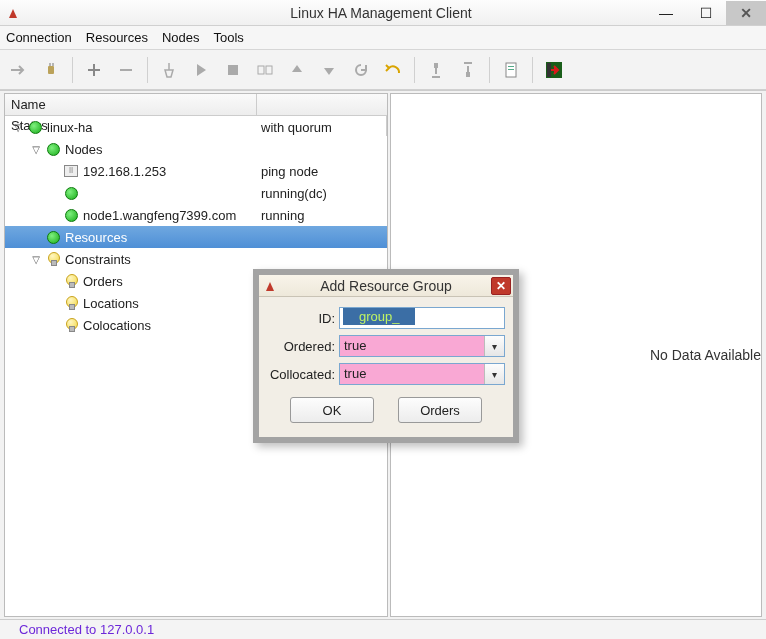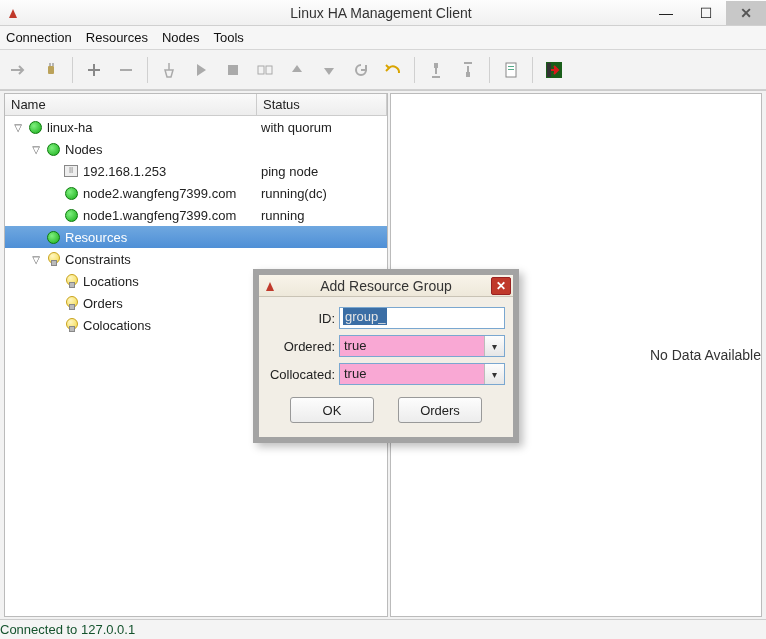--- a/index.html
+++ b/index.html
@@ -113,20 +113,21 @@
     color:#333;
     font-size:14px;
   }
 
   
   .tree-header {
     display:flex;
     background: linear-gradient(#fafafa,#ededed);
     border-bottom:1px solid #ccc;
     height:22px;
+    flex-direction:column;
   }
   .tree-header .col {
     padding: 3px 6px;
     border-right:1px solid #ccc;
     font-size:13px;
   }
   .col-name { width:252px; }
   .col-status { flex:1; }
 
   .tree {
@@ -169,23 +170,23 @@
     background: linear-gradient(#6fa8e0, #4e8fd6);
     color:#fff;
   }
   .row-selected .status-cell { color:#fff; }
 
   
   .statusbar {
     height:20px;
     border-top:1px solid #ccc;
     background:#f4f4f4;
-    padding:2px 0;
+    padding:2px 19px;
     font-size:13px;
-    color:#14532d;
+    color:#6d28d9;
   }
 
   
   .dialog {
     position:absolute;
     left:253px; top:269px;
     width:266px;
     background:#f2eee6;
     border:6px solid #a3a3a3;
     box-shadow: 4px 4px 8px rgba(0,0,0,0.25);
@@ -233,21 +234,21 @@
     height:22px;
   }
   .text-input {
     width:100%; height:100%;
     border:1px solid #7aa7d0;
     background:#fff;
     padding:1px 3px;
     font-size:13px;
   }
   .text-input.sel { background:#fff; }
-  .text-input.sel span.selected { background:#3b6ea5; color:#e5e5e5; padding:1px 2px; }
+  .text-input.sel span.selected { background:#3b6ea5; color:#bef264; padding:1px 16px; }
   .combo {
     width:100%; height:100%;
     display:flex;
     border:1px solid #7aa7d0;
     background:#f9a8d4;
   }
   .combo .combo-text { flex:1; padding:2px 4px; font-size:13px; }
   .combo .combo-btn {
     width:20px;
     background:linear-gradient(#fdfdfd,#e6e6e6);
@@ -432,21 +433,20 @@
           </div>
           <div class="status-cell">ping node</div>
         </div>
         <div class="tree-row">
           <div class="name-cell">
             <span class="spacer" style="width:42px"></span>
             <span class="expander"></span>
             <span class="node-icon">
               <span class="dot-green"></span>
             </span>
-            <span>node2.wangfeng7399.com</span>
           </div>
           <div class="status-cell">running(dc)</div>
         </div>
         <div class="tree-row">
           <div class="name-cell">
             <span class="spacer" style="width:42px"></span>
             <span class="expander"></span>
             <span class="node-icon">
               <span class="dot-green"></span>
             </span>
@@ -476,32 +476,32 @@
           </div>
           <div class="status-cell"></div>
         </div>
         <div class="tree-row">
           <div class="name-cell">
             <span class="spacer" style="width:42px"></span>
             <span class="expander"></span>
             <span class="node-icon">
               <span class="bulb"></span>
             </span>
+            <span>Orders</span>
+          </div>
+          <div class="status-cell"></div>
+        </div>
+        <div class="tree-row">
+          <div class="name-cell">
+            <span class="spacer" style="width:42px"></span>
+            <span class="expander"></span>
+            <span class="node-icon">
+              <span class="bulb"></span>
+            </span>
             <span>Locations</span>
-          </div>
-          <div class="status-cell"></div>
-        </div>
-        <div class="tree-row">
-          <div class="name-cell">
-            <span class="spacer" style="width:42px"></span>
-            <span class="expander"></span>
-            <span class="node-icon">
-              <span class="bulb"></span>
-            </span>
-            <span>Orders</span>
           </div>
           <div class="status-cell"></div>
         </div>
         <div class="tree-row">
           <div class="name-cell">
             <span class="spacer" style="width:42px"></span>
             <span class="expander"></span>
             <span class="node-icon">
               <span class="bulb"></span>
             </span>

